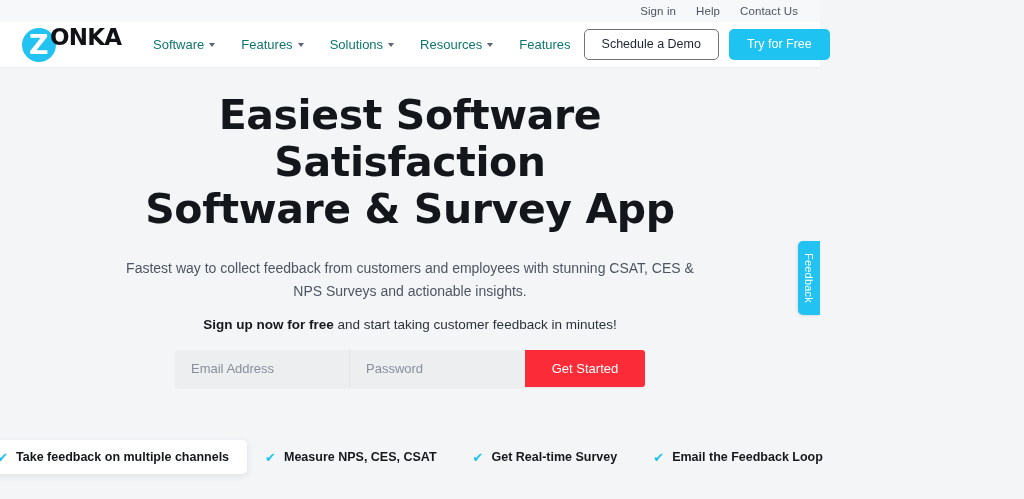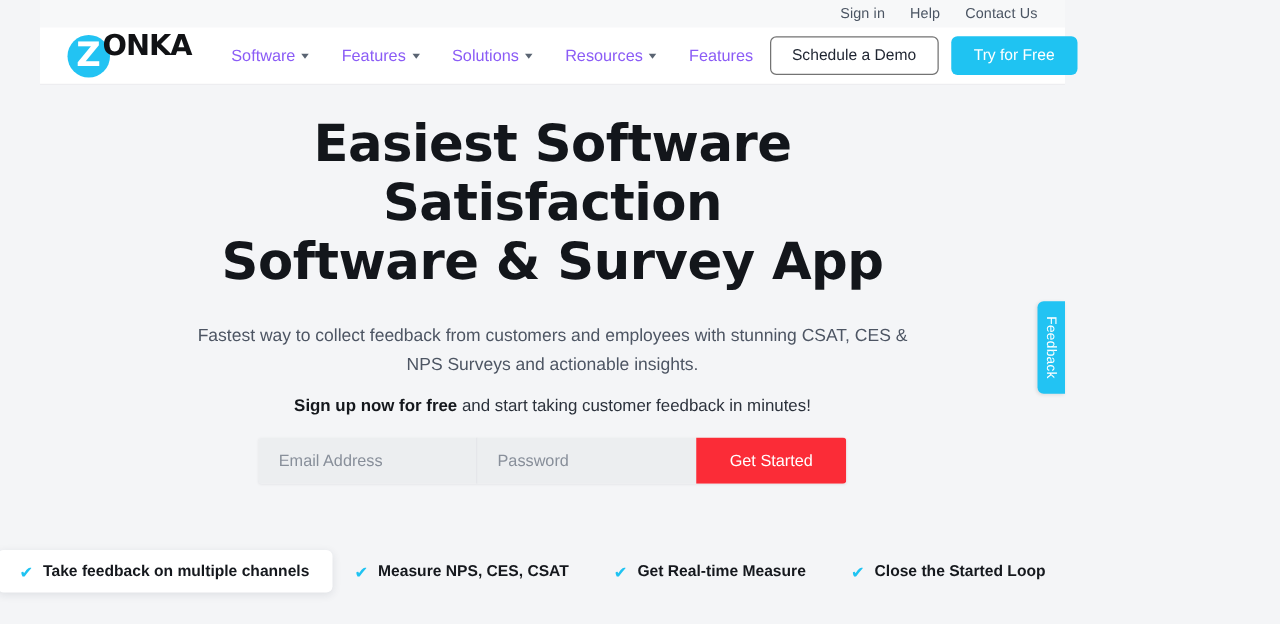--- a/index.html
+++ b/index.html
@@ -16,21 +16,20 @@
     -webkit-font-smoothing: antialiased;
     position: relative;
   }
 
   
   .page {
     position: relative;
     width: 820px;
     height: 499px;
     background: #f4f5f7;
-    padding-left: 32px;
   }
 
   
   .utility-bar {
     height: 22px;
     background: #f7f8f9;
     display: flex;
     align-items: center;
     justify-content: flex-end;
     padding: 0 22px 0 0;
@@ -105,21 +104,21 @@
   
   .nav {
     display: flex;
     align-items: center;
     gap: 0px;
   }
   .nav-item {
     display: flex;
     align-items: center;
     font-size: 13px;
-    color: #8b5cf6;
+    color: #0f766e;
     padding: 6px 13px;
     cursor: pointer;
     white-space: nowrap;
     text-decoration: none;
   }
   .nav-caret {
     display: inline-block;
     margin-left: 5px;
     width: 0; height: 0;
     border-left: 3.5px solid transparent;
@@ -359,26 +358,26 @@
       <span>Take feedback on multiple channels</span>
     </div>
 
     <div class="badge">
       <span class="badge-check">✔</span>
       <span>Measure NPS, CES, CSAT</span>
     </div>
 
     <div class="badge">
       <span class="badge-check">✔</span>
-      <span>Get Real-time Measure</span>
+      <span>Get Real-time Survey</span>
     </div>
 
     <div class="badge">
       <span class="badge-check">✔</span>
-      <span>Close the Started Loop</span>
+      <span>Email the Feedback Loop</span>
     </div>
   </div>
 
   <div class="feedback-tab">
     <span>Feedback</span>
   </div>
 
 </div>
 
 </body></html>

